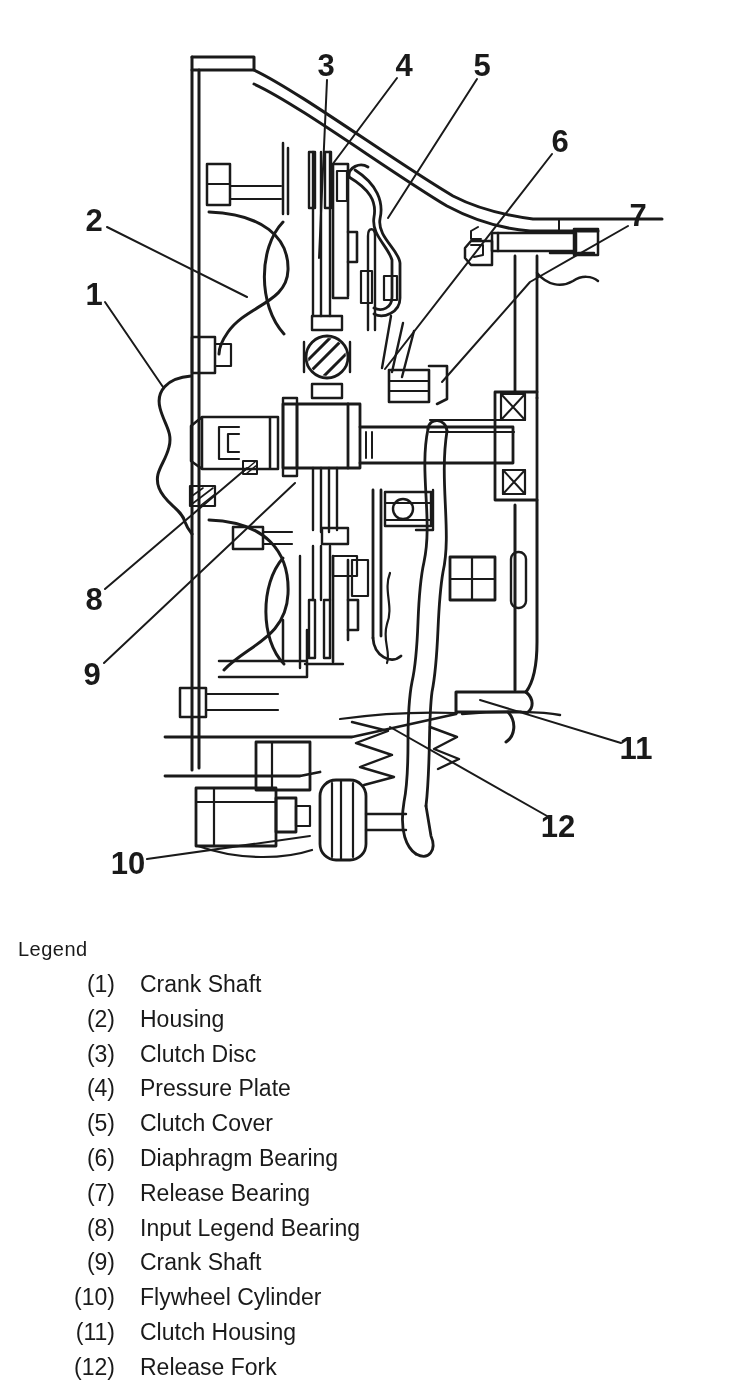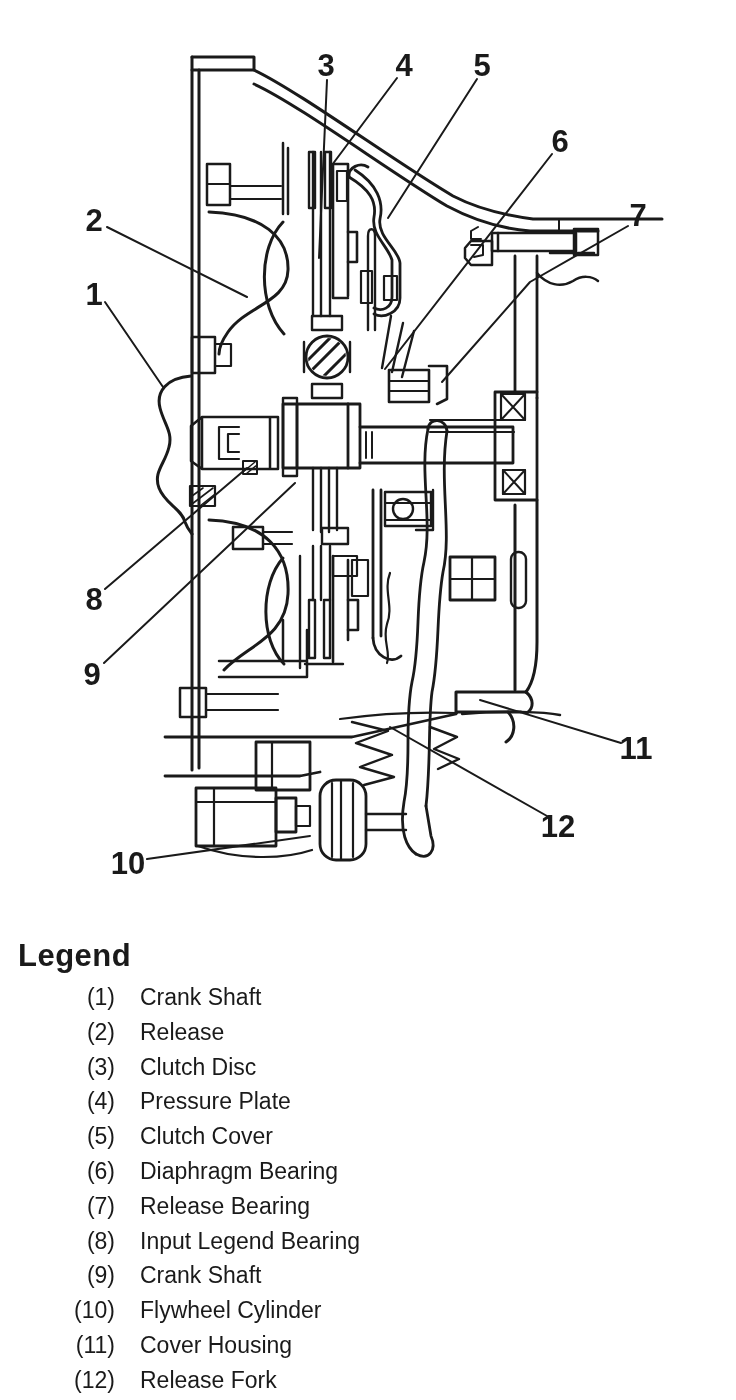--- a/index.html
+++ b/index.html
@@ -2,21 +2,21 @@
 <html><head>
 <meta charset="utf-8">
 <style>
   html,body{margin:0;padding:0;background:#ffffff;}
   #page{position:relative;width:736px;height:1400px;background:#ffffff;overflow:hidden;
         font-family:"Liberation Sans",sans-serif;color:#1a1a1a;}
   #diagram{position:absolute;left:0;top:0;width:736px;height:930px;}
   #diagram svg{display:block;width:736px;height:930px;}
   .callout-num{font-family:"Liberation Sans",sans-serif;font-size:31px;font-weight:600;fill:#1a1a1a;}
   #legend{position:absolute;left:18px;top:938px;width:700px;}
-  #legend .legend-title{font-size:31px;font-weight:700;letter-spacing:0.5px;margin:0 0 10px 0;}
+  #legend .legend-title{font-size:20px;font-weight:400;letter-spacing:0.5px;margin:0 0 10px 0;}
   #legend .legend-row{display:flex;align-items:baseline;height:34.8px;font-size:23px;}
   #legend .legend-num{width:97px;text-align:right;flex:0 0 97px;}
   #legend .legend-label{margin-left:25px;white-space:nowrap;}
 </style>
 </head>
 <body>
 
 <div id="page">
 
   <div id="diagram">
@@ -223,21 +223,21 @@
 
   <div id="legend">
     <p class="legend-title">Legend</p>
     <div id="legend-rows">
         <div class="legend-row">
           <span class="legend-num">(1)</span>
           <span class="legend-label">Crank Shaft</span>
         </div>
         <div class="legend-row">
           <span class="legend-num">(2)</span>
-          <span class="legend-label">Release</span>
+          <span class="legend-label">Housing</span>
         </div>
         <div class="legend-row">
           <span class="legend-num">(3)</span>
           <span class="legend-label">Clutch Disc</span>
         </div>
         <div class="legend-row">
           <span class="legend-num">(4)</span>
           <span class="legend-label">Pressure Plate</span>
         </div>
         <div class="legend-row">
@@ -259,21 +259,21 @@
         <div class="legend-row">
           <span class="legend-num">(9)</span>
           <span class="legend-label">Crank Shaft</span>
         </div>
         <div class="legend-row">
           <span class="legend-num">(10)</span>
           <span class="legend-label">Flywheel Cylinder</span>
         </div>
         <div class="legend-row">
           <span class="legend-num">(11)</span>
-          <span class="legend-label">Cover Housing</span>
+          <span class="legend-label">Clutch Housing</span>
         </div>
         <div class="legend-row">
           <span class="legend-num">(12)</span>
           <span class="legend-label">Release Fork</span>
         </div>
       </div>
   </div>
 
 </div>
 

